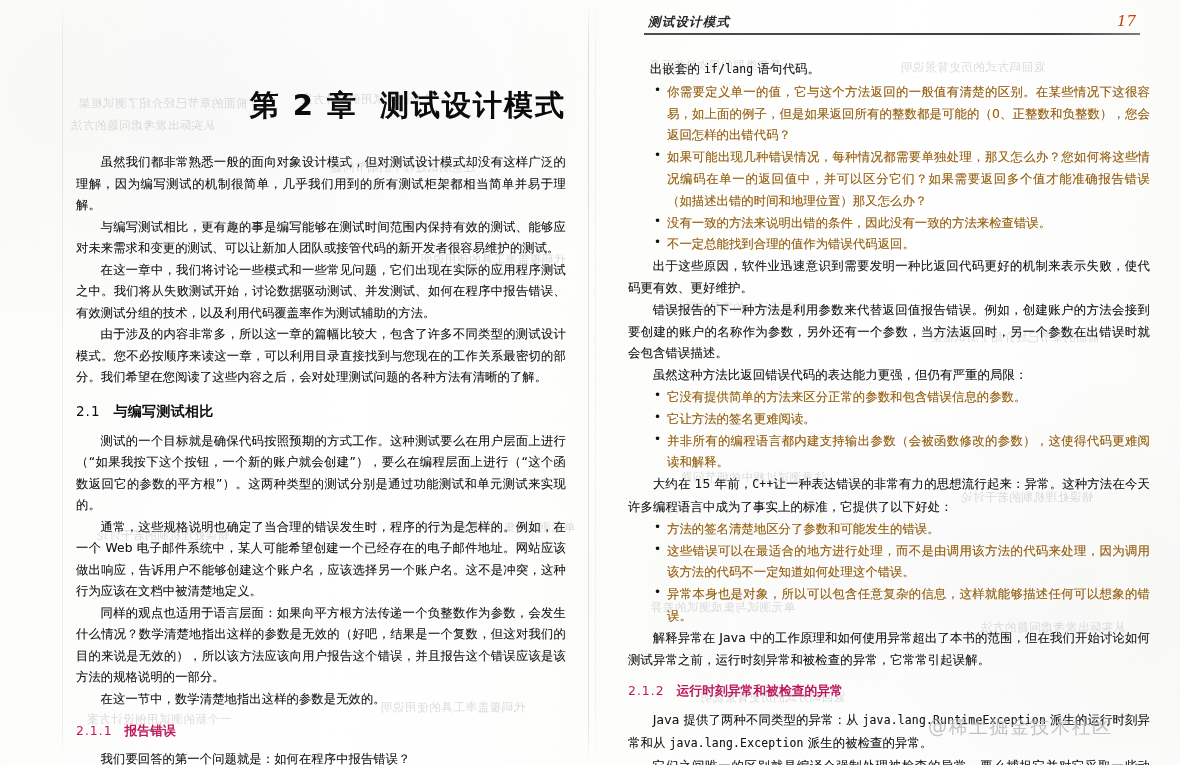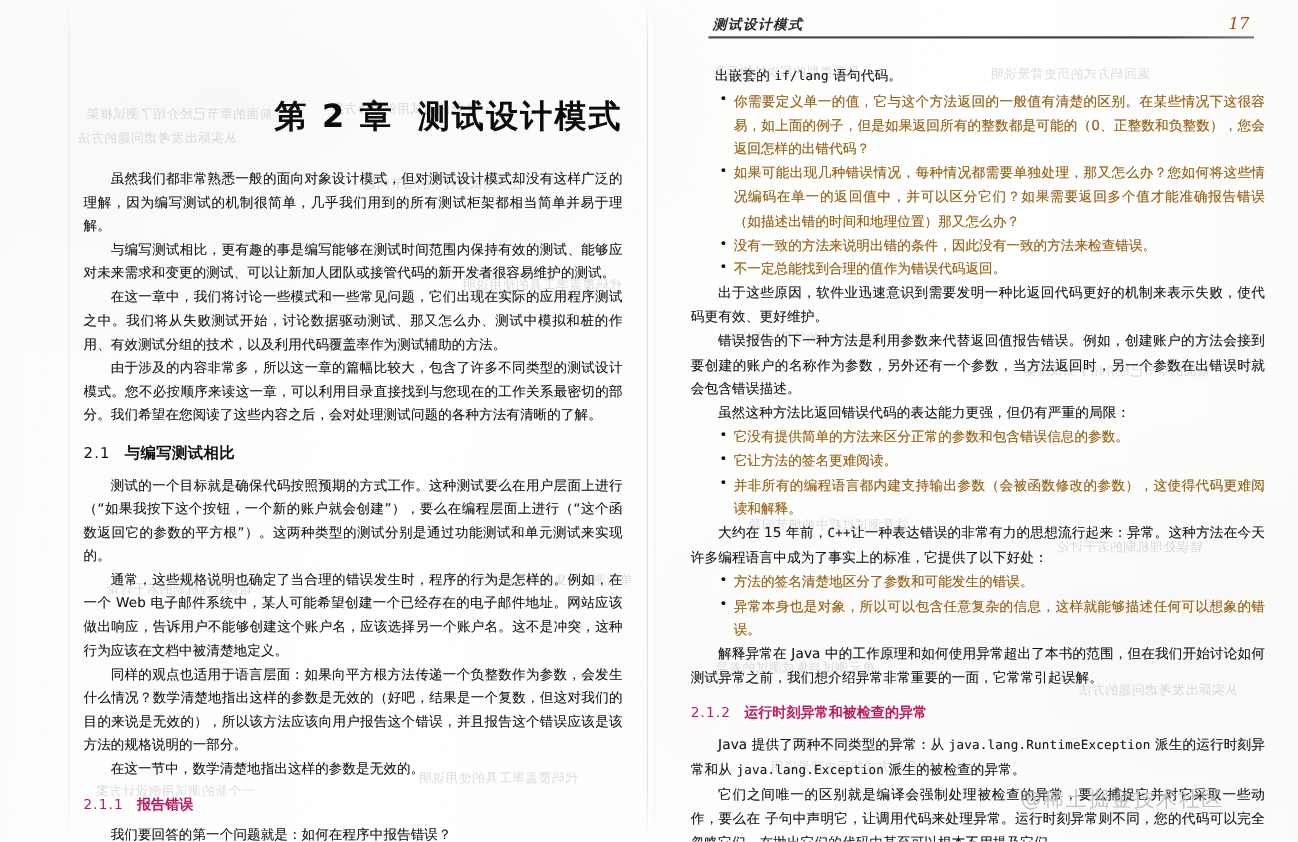--- a/index.html
+++ b/index.html
@@ -242,21 +242,21 @@
 
 <div class="page" id="page-left">
   <div class="col-inner">
 
     <h1 class="chapter-title">
       <span class="num">第 2 章</span><span>测试设计模式</span>
     </h1>
 
     <p class="para">虽然我们都非常熟悉一般的面向对象设计模式，但对测试设计模式却没有这样广泛的理解，因为编写测试的机制很简单，几乎我们用到的所有测试柜架都相当简单并易于理解。</p>
     <p class="para">与编写测试相比，更有趣的事是编写能够在测试时间范围内保持有效的测试、能够应对未来需求和变更的测试、可以让新加人团队或接管代码的新开发者很容易维护的测试。</p>
-    <p class="para">在这一章中，我们将讨论一些模式和一些常见问题，它们出现在实际的应用程序测试之中。我们将从失败测试开始，讨论数据驱动测试、那又怎么办、测试中模拟和桩的作用、有效测试分组的技术，以及利用代码覆盖率作为测试辅助的方法。</p>
+    <p class="para">在这一章中，我们将讨论一些模式和一些常见问题，它们出现在实际的应用程序测试之中。我们将从失败测试开始，讨论数据驱动测试、并发测试、如何在程序中报告错误、有效测试分组的技术，以及利用代码覆盖率作为测试辅助的方法。</p>
     <p class="para">由于涉及的内容非常多，所以这一章的篇幅比较大，包含了许多不同类型的测试设计模式。您不必按顺序来读这一章，可以利用目录直接找到与您现在的工作关系最密切的部分。我们希望在您阅读了这些内容之后，会对处理测试问题的各种方法有清晰的了解。</p>
 
     <h2 class="h2">
       <span class="secnum">2.1</span><span>与编写测试相比</span>
     </h2>
 
     <p class="para">测试的一个目标就是确保代码按照预期的方式工作。这种测试要么在用户层面上进行（“如果我按下这个按钮，一个新的账户就会创建”），要么在编程层面上进行（“这个函数返回它的参数的平方根”）。这两种类型的测试分别是通过功能测试和单元测试来实现的。</p>
     <p class="para">通常，这些规格说明也确定了当合理的错误发生时，程序的行为是怎样的。例如，在一个 Web 电子邮件系统中，某人可能希望创建一个已经存在的电子邮件地址。网站应该做出响应，告诉用户不能够创建这个账户名，应该选择另一个账户名。这不是冲突，这种行为应该在文档中被清楚地定义。</p>
     <p class="para">同样的观点也适用于语言层面：如果向平方根方法传递一个负整数作为参数，会发生什么情况？数学清楚地指出这样的参数是无效的（好吧，结果是一个复数，但这对我们的目的来说是无效的），所以该方法应该向用户报告这个错误，并且报告这个错误应该是该方法的规格说明的一部分。</p>
     <p class="para">在这一节中，数学清楚地指出这样的参数是无效的。</p>
@@ -295,24 +295,25 @@
     <ul class="blist">
       <li>它没有提供简单的方法来区分正常的参数和包含错误信息的参数。</li>
       <li>它让方法的签名更难阅读。</li>
       <li>并非所有的编程语言都内建支持输出参数（会被函数修改的参数），这使得代码更难阅读和解释。</li>
     </ul>
 
     <p class="para">大约在 15 年前，<span class="mono">C++</span>让一种表达错误的非常有力的思想流行起来：异常。这种方法在今天许多编程语言中成为了事实上的标准，它提供了以下好处：</p>
 
     <ul class="blist">
       <li>方法的签名清楚地区分了参数和可能发生的错误。</li>
+      <li>这些错误可以在最适合的地方进行处理，而不是由调用该方法的代码来处理，因为调用该方法的代码不一定知道如何处理这个错误。</li>
       <li>异常本身也是对象，所以可以包含任意复杂的信息，这样就能够描述任何可以想象的错误。</li>
     </ul>
 
-    <p class="para">解释异常在 Java 中的工作原理和如何使用异常超出了本书的范围，但在我们开始讨论如何测试异常之前，我们想介绍异常非常重要的一面，它常常引起误解。</p>
+    <p class="para">解释异常在 Java 中的工作原理和如何使用异常超出了本书的范围，但在我们开始讨论如何测试异常之前，运行时刻异常和被检查的异常，它常常引起误解。</p>
 
     <h3 class="h3">
       <span class="secnum">2.1.2</span><span>运行时刻异常和被检查的异常</span>
     </h3>
 
     <p class="para">Java 提供了两种不同类型的异常：从 <span class="mono">java.lang.RuntimeException</span> 派生的运行时刻异常和从 <span class="mono">java.lang.Exception</span> 派生的被检查的异常。</p>
     <p class="para">它们之间唯一的区别就是编译会强制处理被检查的异常，要么捕捉它并对它采取一些动作，要么在  子句中声明它，让调用代码来处理异常。运行时刻异常则不同，您的代码可以完全忽略它们，在抛出它们的代码中甚至可以根本不用提及它们。</p>
 
   </div>
 </div>

